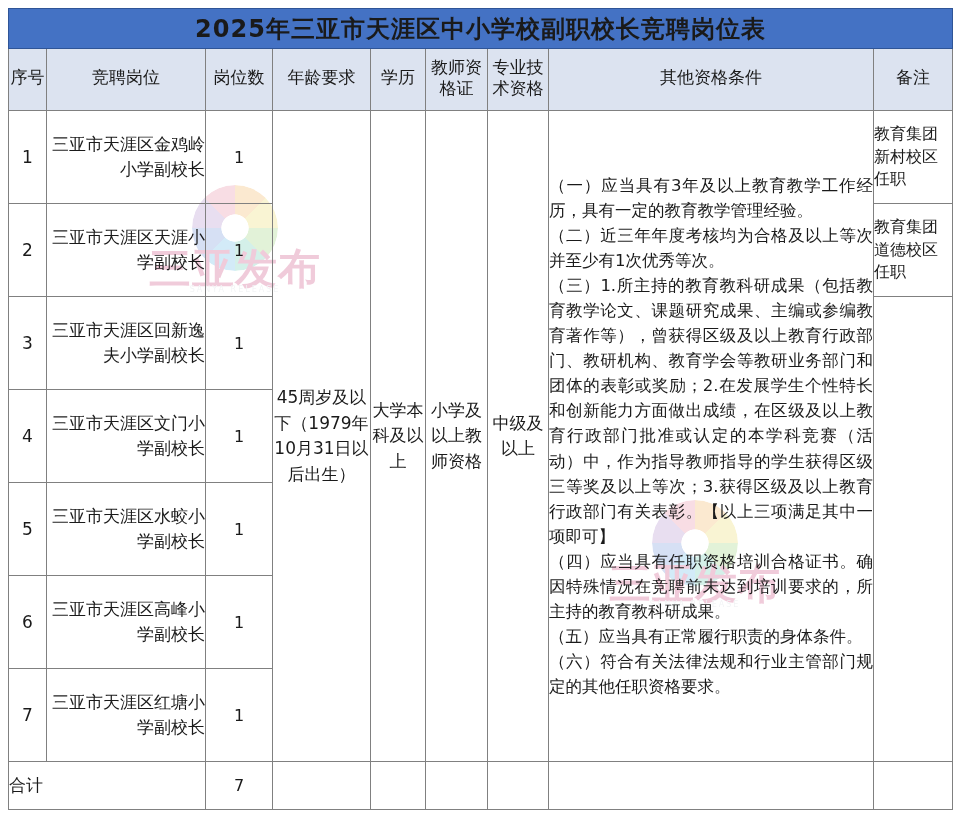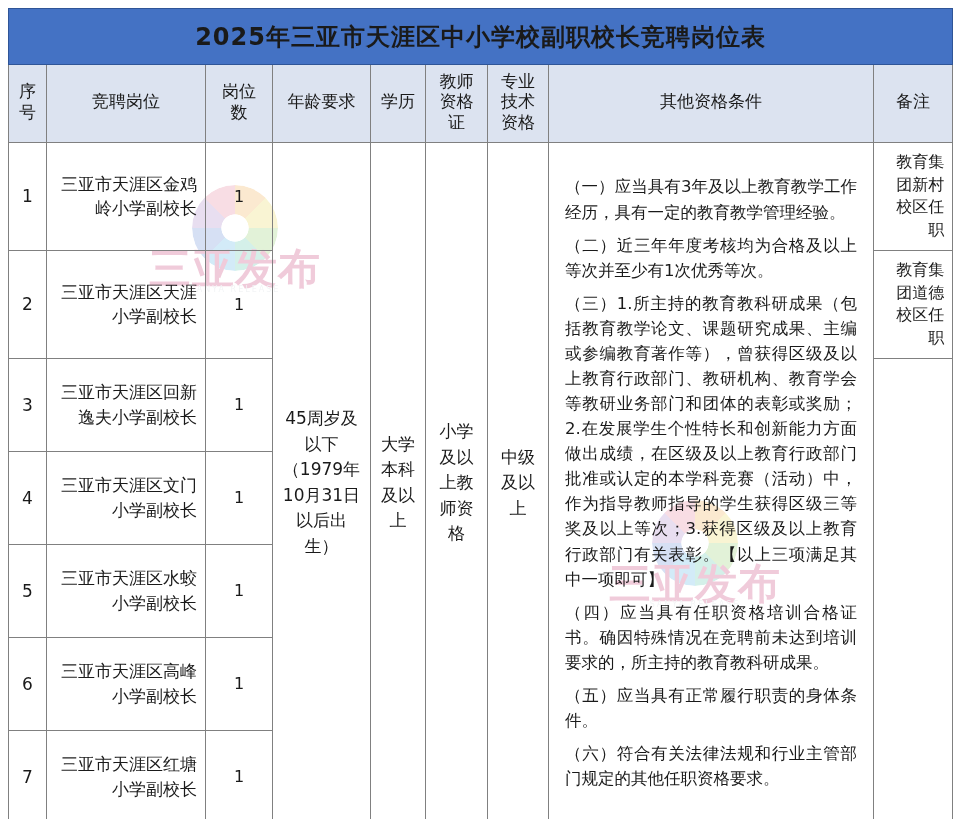--- a/index.html
+++ b/index.html
@@ -88,21 +88,21 @@
     z-index: 2;
   }
   table.sheet {
     border-collapse: collapse;
     table-layout: fixed;
     width: 944px;
     background: transparent;
   }
   table.sheet td, table.sheet th {
     border: 1px solid #808080;
-    padding: 8px;
+    padding: 0;
     vertical-align: middle;
     color: #1a1a1a;
     background: transparent;
   }
 
   
   .title-cell {
     background: #4472c4 !important;
     color: #ffffff;
     text-align: center;
@@ -147,26 +147,26 @@
     padding: 2px 3px;
   }
   .c-other {
     text-align: left;
     font-size: 16.5px;
     line-height: 1.52;
     padding: 4px 6px 4px 5px;
     vertical-align: top;
   }
   .c-other p {
-    margin: 8px;
+    margin: 0;
     text-align: justify;
     text-justify: inter-ideograph;
   }
   .c-remark {
-    text-align: right;
+    text-align: left;
     font-size: 16px;
     line-height: 1.42;
     padding: 2px 2px;
   }
   .c-total-label {
     text-align: left;
     font-size: 17px;
     height: 47px;
   }
   .c-total-num {

